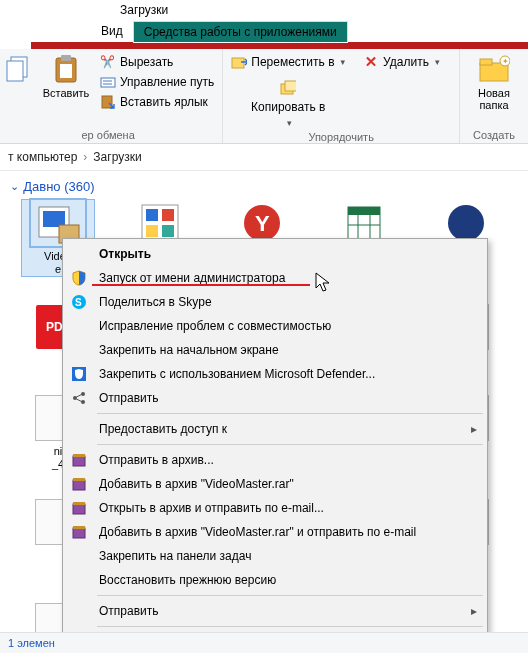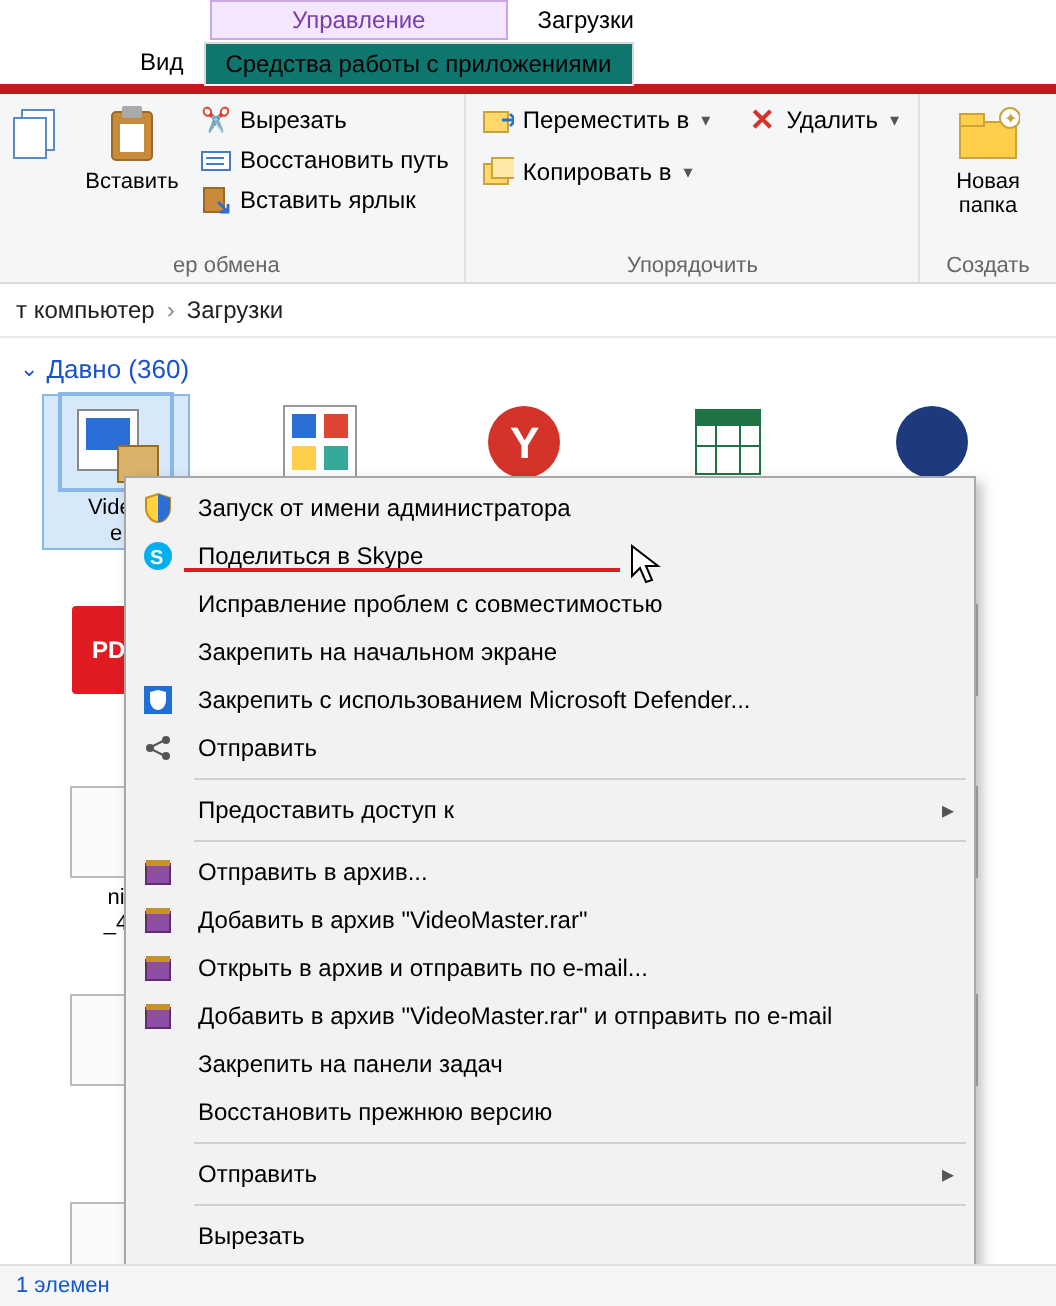--- a/index.html
+++ b/index.html
@@ -2,21 +2,21 @@
 <html><head>
 <meta charset="utf-8">
 <style>
   html,body{margin:0;padding:0;font-family:"Segoe UI",Tahoma,sans-serif;font-size:12px;color:#000;background:#fff;width:528px;height:653px;overflow:hidden;}
   
   .tabs{display:flex;align-items:flex-start;height:20px;}
   .tabs .spacer{width:105px;}
   .tab{padding:2px 40px 2px 40px;border:1px solid transparent;}
   .tab.manage{background:#f5e6ff;border-color:#c9a6e4;color:#7a3ea5;}
   .tab.plain{padding:2px 14px;}
-  .subtabs{display:flex;align-items:center;border-bottom:5px solid #b91c1c;height:22px;}
+  .subtabs{display:flex;align-items:center;border-bottom:7px solid #b91c1c;height:22px;margin-left:31px;}
   .subtabs .spacer{width:60px;}
   .subtab{padding:3px 10px;}
   .subtab.view{}
   .subtab.tools{background:#0f766e;border:1px solid #d9d9d9;border-bottom:1px solid #fff;margin-bottom:-1px;}
   
   .ribbon{display:flex;background:#f5f6f7;border-bottom:1px solid #d9d9d9;height:94px;}
   .group{padding:4px 8px 2px 8px;border-right:1px solid #e1e1e1;display:flex;flex-direction:column;justify-content:space-between;}
   .group-label{text-align:center;color:#666;font-size:11px;margin-top:2px;}
   .grow{flex:1;}
   .big-btn{display:flex;flex-direction:column;align-items:center;width:52px;cursor:default;}
@@ -55,21 +55,20 @@
   .menu .mi .arrow{position:absolute;right:8px;color:#555;font-size:12px;}
   .menu hr{border:none;border-top:1px solid #cfcfcf;margin:3px 2px 3px 32px;}
   .redline{position:absolute;left:92px;top:284px;width:218px;height:2px;background:#e11b22;z-index:5;}
   .cursor{position:absolute;left:315px;top:272px;z-index:6;pointer-events:none;}
 </style>
 </head>
 <body>
 
 <div class="tabs">
   <div class="spacer"></div>
-  <div class="tab manage">Управление</div>
   <div class="tab plain">Загрузки</div>
 </div>
 <div class="subtabs">
   <div class="spacer"></div>
   <div class="subtab view">Вид</div>
   <div class="subtab tools">Средства работы с приложениями</div>
 </div>
 
 <div class="ribbon">
 
@@ -99,21 +98,21 @@
           <span>Вырезать</span>
         </div>
         <div class="row">
           <span class="g">
             <svg width="16" height="16">
                 <rect x="1" y="4" width="14" height="9" fill="#fff" stroke="#4a7abf"></rect>
                 <line x1="3" y1="7" x2="12" y2="7" stroke="#4a7abf"></line>
                 <line x1="3" y1="10" x2="12" y2="10" stroke="#4a7abf"></line>
               </svg>
           </span>
-          <span>Восстановить путь</span>
+          <span>Управление путь</span>
         </div>
         <div class="row">
           <span class="g">
             <svg width="16" height="16">
                 <rect x="2" y="2" width="10" height="12" fill="#c98a3a" stroke="#9b6a27"></rect>
                 <path d="M9 9 l5 5 M14 10 v4 h-4" fill="none" stroke="#2a6fd6" stroke-width="1.4"></path>
               </svg>
           </span>
           <span>Вставить ярлык</span>
         </div>
@@ -128,21 +127,21 @@
         <div class="row">
           <span class="g">
             <svg width="18" height="16">
                 <rect x="1" y="4" width="12" height="10" fill="#ffd869" stroke="#caa33a"></rect>
                 <path d="M10 8 h7 M14 5 l3 3 -3 3" fill="none" stroke="#2a6fd6" stroke-width="1.4"></path>
               </svg>
           </span>
           <span>Переместить в</span>
             <span class="dd">▾</span>
         </div>
-        <div class="row" style="margin-top:10px;">
+        <div class="row" style="margin-top:10px;flex-direction:column;">
           <span class="g">
             <svg width="18" height="16">
                 <rect x="1" y="4" width="12" height="10" fill="#ffd869" stroke="#caa33a"></rect>
                 <rect x="5" y="1" width="12" height="10" fill="#ffe9a8" stroke="#caa33a"></rect>
               </svg>
           </span>
           <span>Копировать в</span>
             <span class="dd">▾</span>
         </div>
       </div>
@@ -347,20 +346,24 @@
 ch
 3_
 92</span>
       </div>
   </div>
 </div>
 
 <div class="redline"></div>
 
 <div class="menu">
+  <div class="mi bold">
+      <span class="mg"></span>
+      <span class="mt">Открыть</span>
+    </div>
   <div class="mi">
     <span class="mg">
         <svg width="16" height="16">
           <path d="M8 1 L14 3 V8 C14 12 11 15 8 15 C5 15 2 12 2 8 V3 Z" fill="#ffd23e" stroke="#c6901b"></path>
           <path d="M8 1 L14 3 V8 C14 12 11 15 8 15 Z" fill="#2a6fd6"></path>
         </svg>
       </span>
     <span class="mt">Запуск от имени администратора</span>
   </div>
   <div class="mi">

